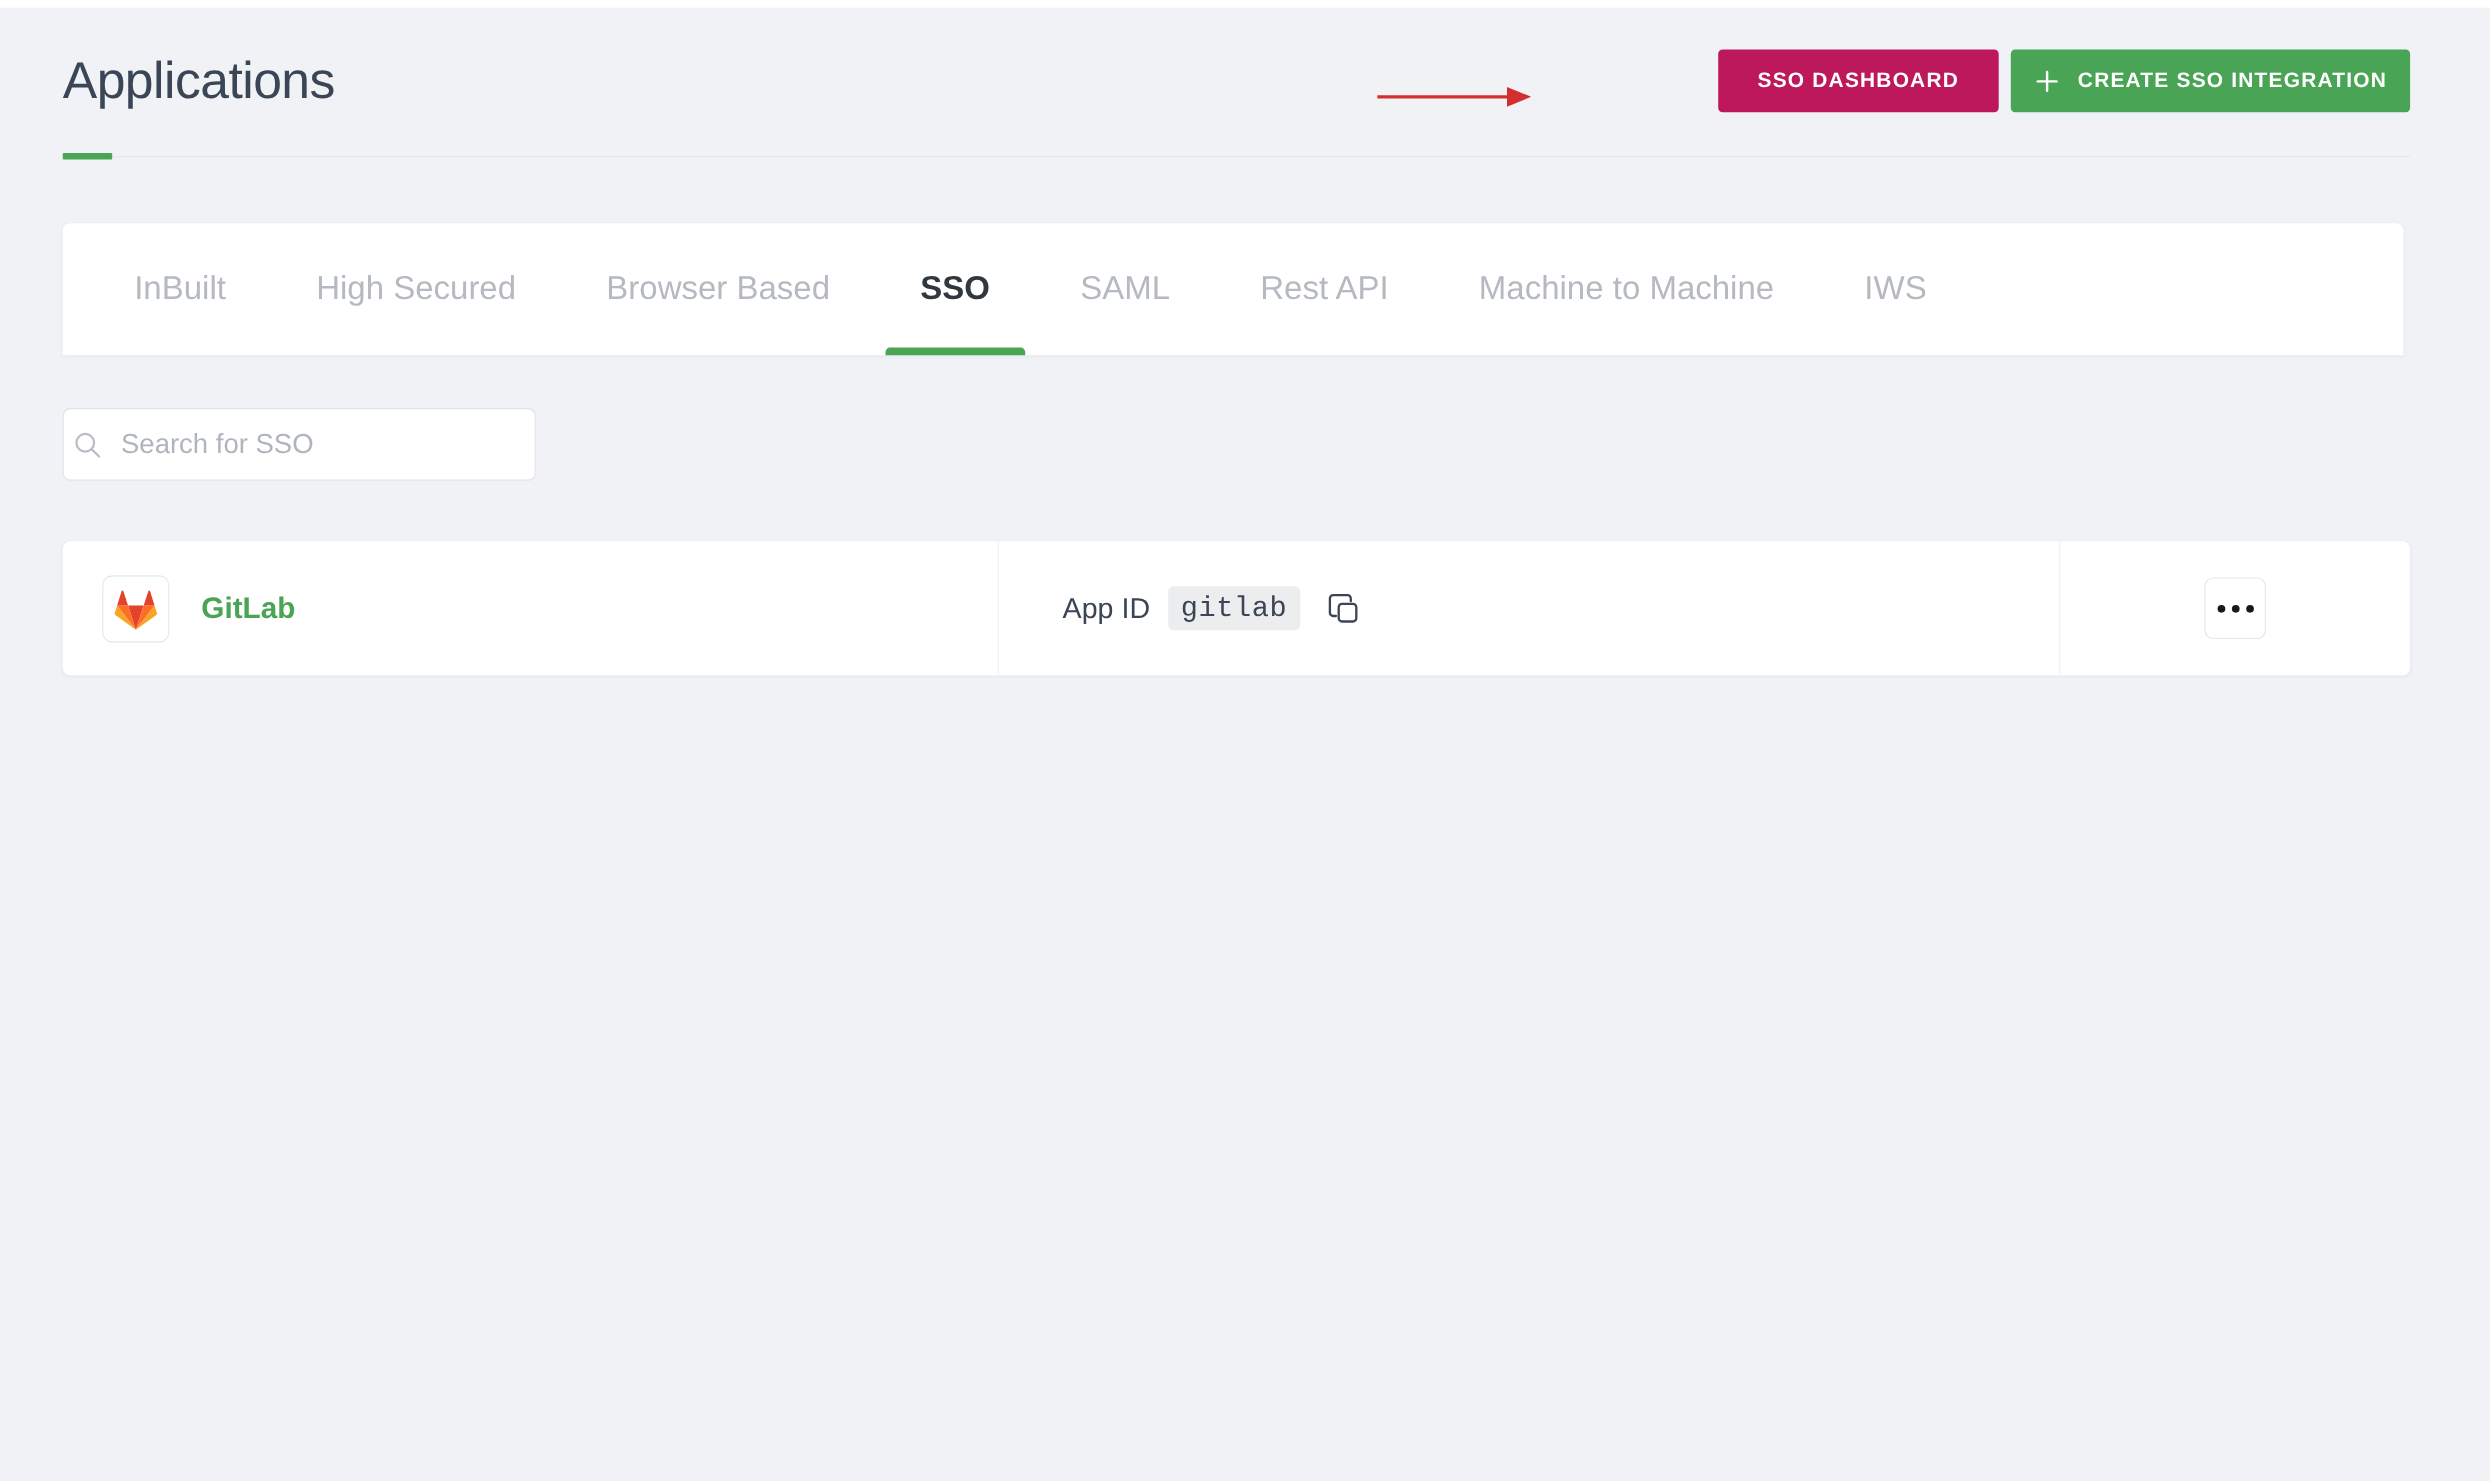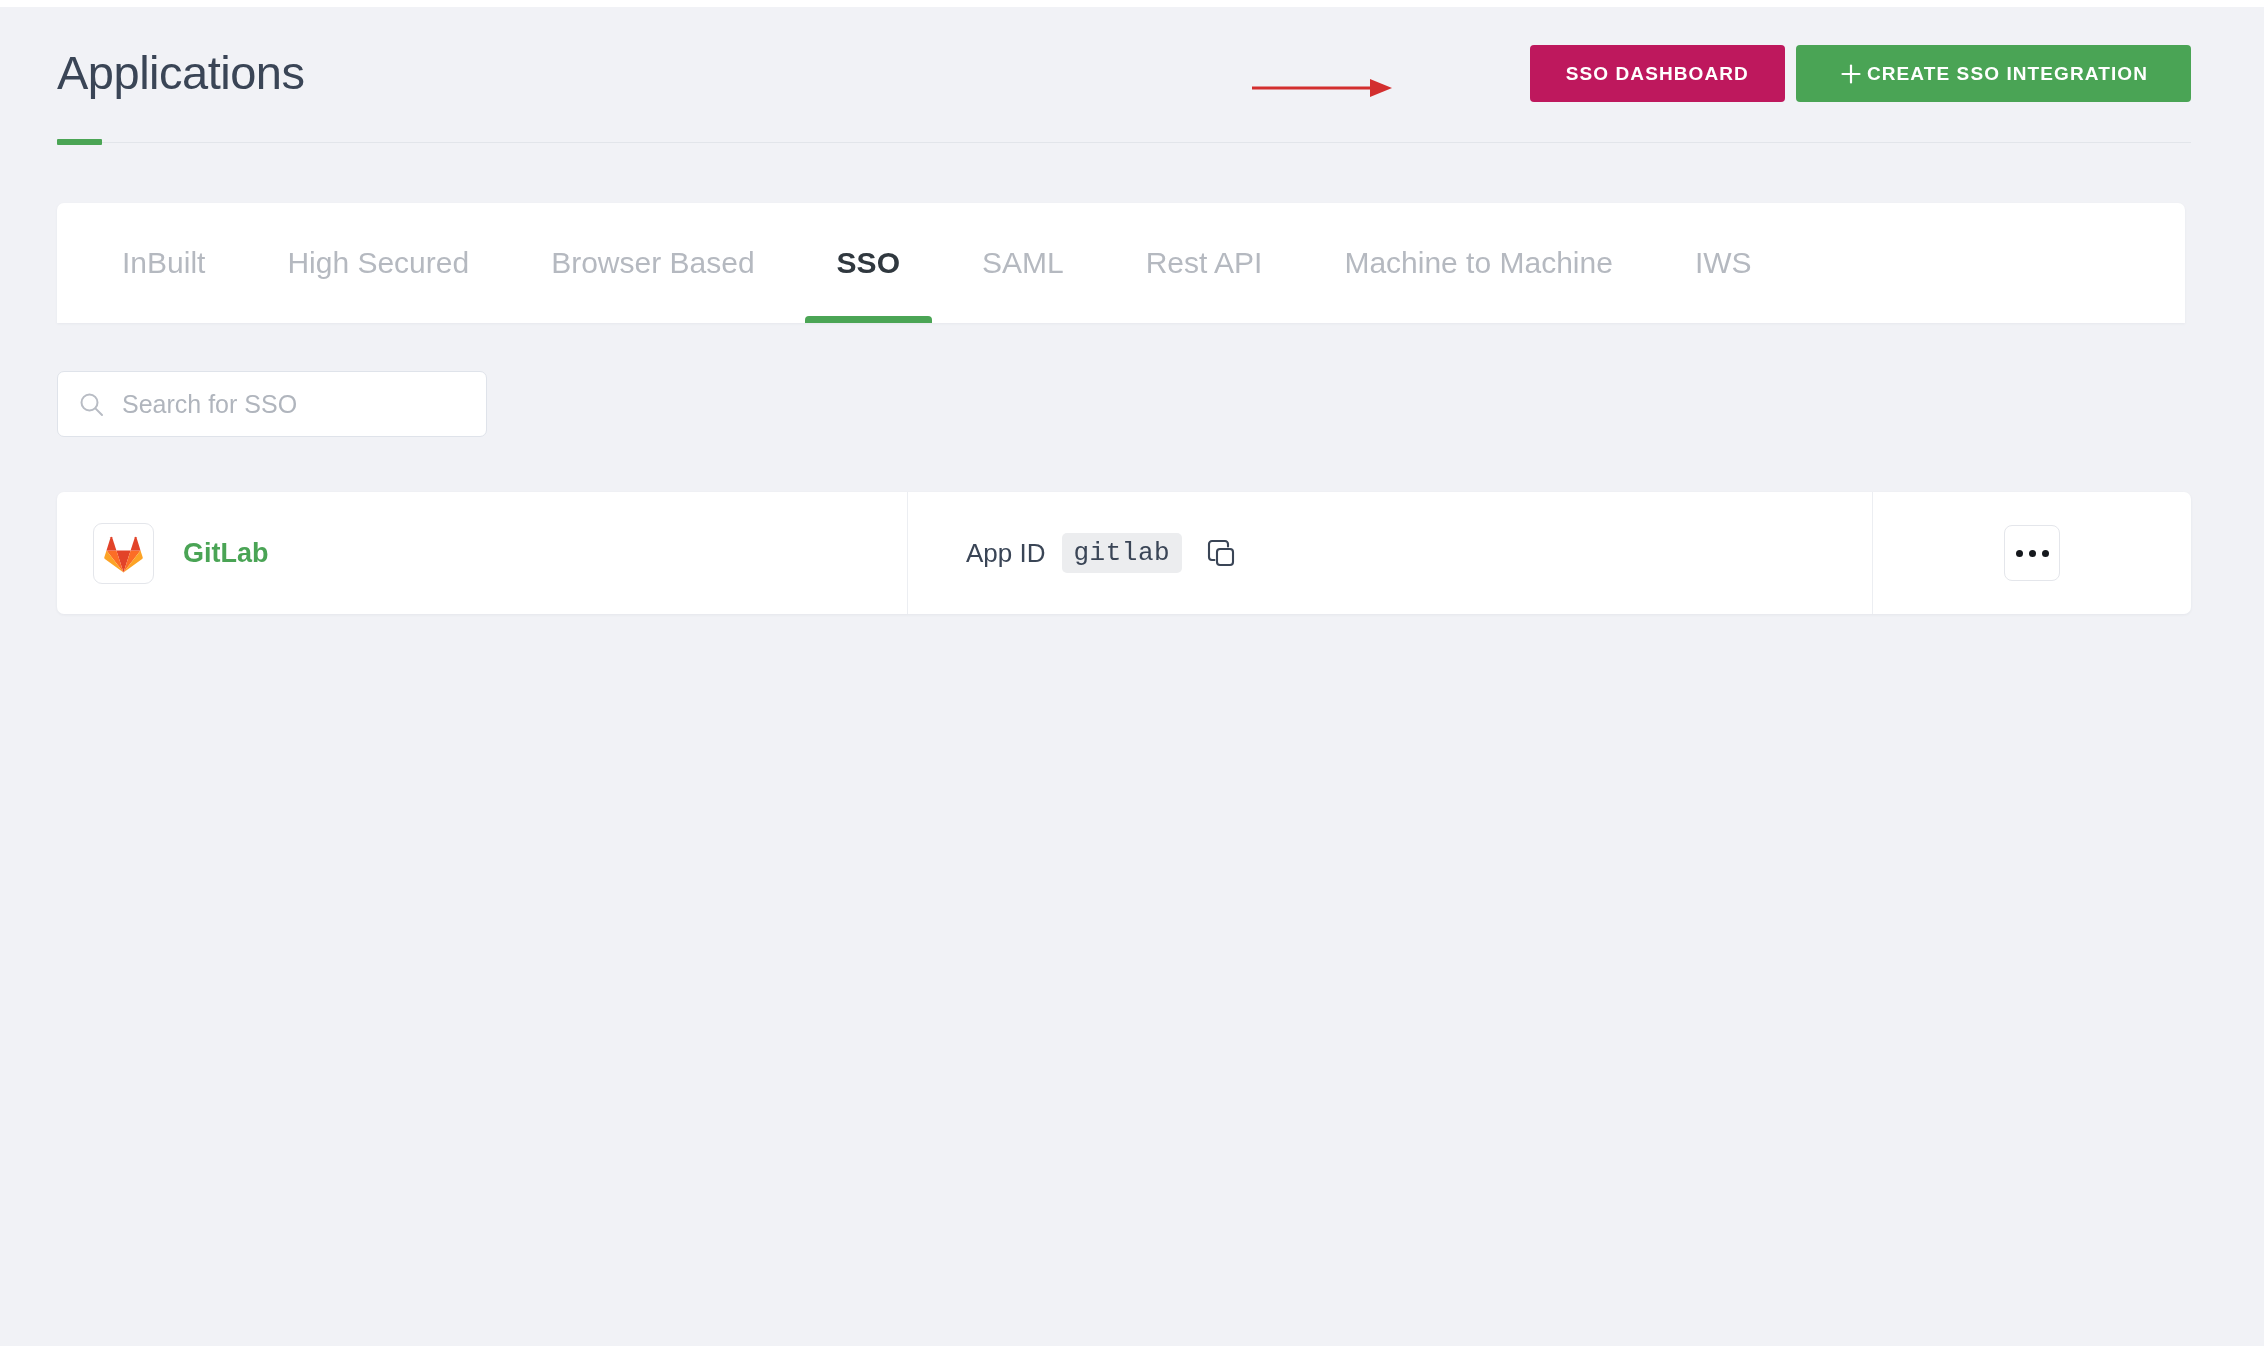--- a/index.html
+++ b/index.html
@@ -109,22 +109,22 @@
     white-space: nowrap;
   }
 
   .btn-dark {
     background: #be185d;
     padding: 0 36px;
   }
 
   .btn-green {
     background: #4aa455;
-    padding: 0 43px;
-    gap: 4px;
+    padding: 0 21px;
+    gap: 16px;
   }
 
   .plus-icon {
     display: inline-flex;
     width: 24px;
     height: 24px;
     flex: 0 0 24px;
   }
 
   
@@ -189,21 +189,21 @@
   }
 
   .search-box {
     width: 430px;
     height: 66px;
     background: #ffffff;
     border: 1px solid #dfe3ea;
     border-radius: 7px;
     display: flex;
     align-items: center;
-    padding: 0 20px;
+    padding: 0 8px;
     gap: 17px;
   }
 
   .search-icon {
     flex: 0 0 27px;
     width: 27px;
     height: 27px;
     display: inline-flex;
   }
 

